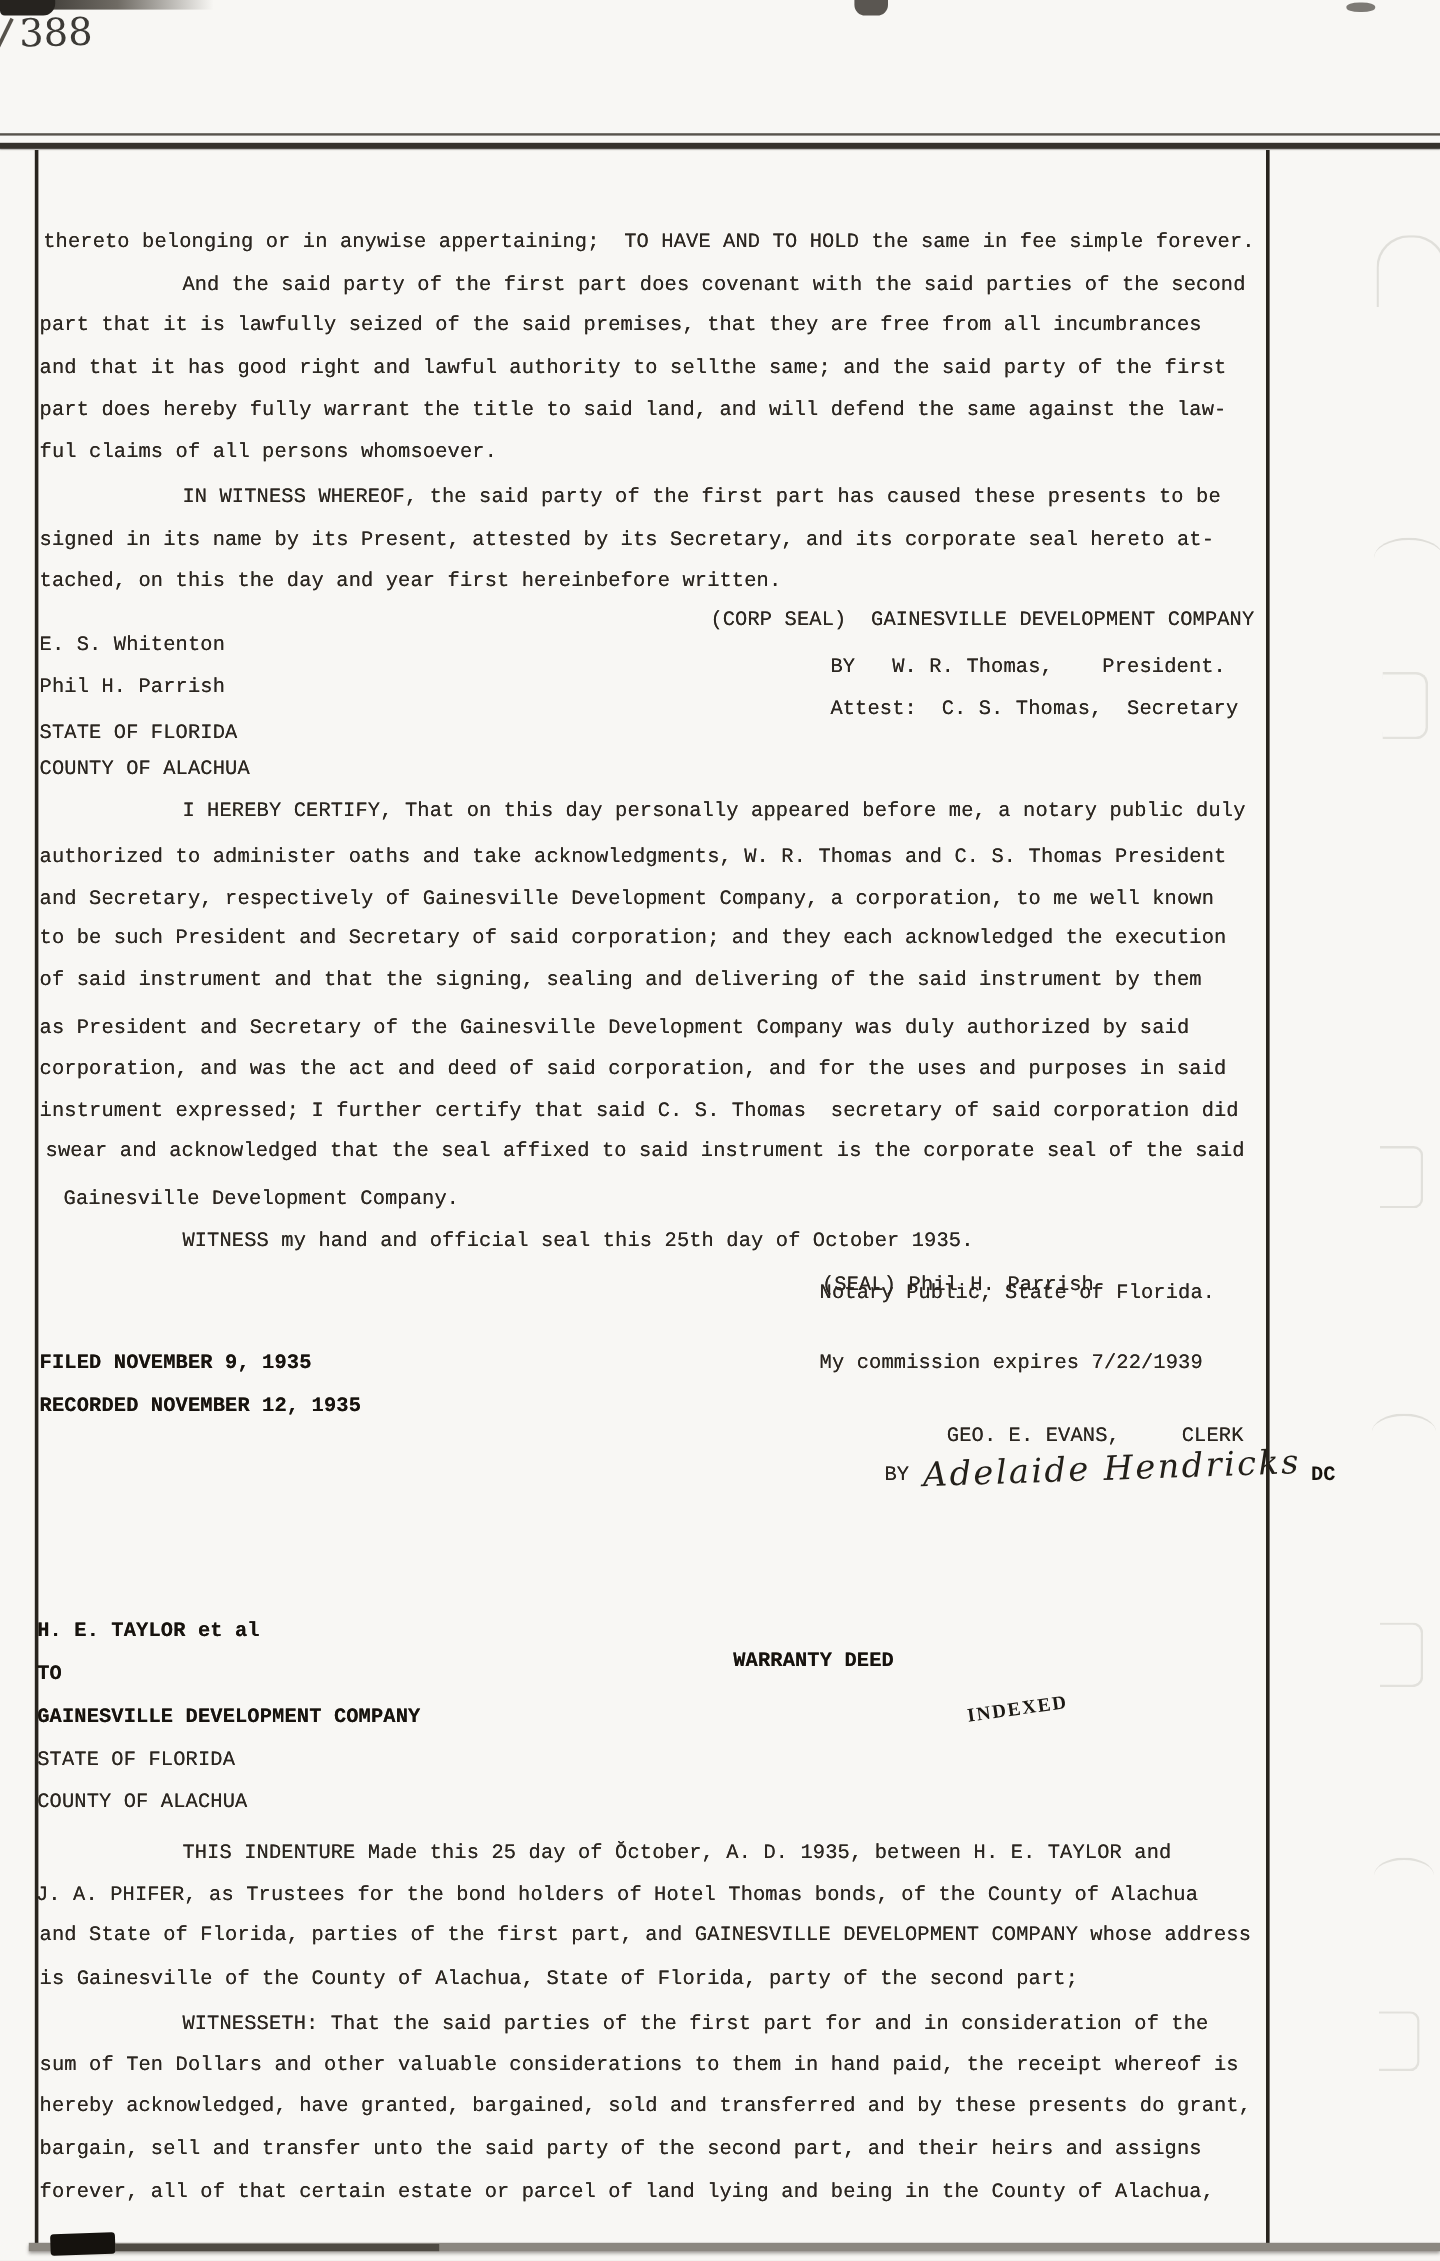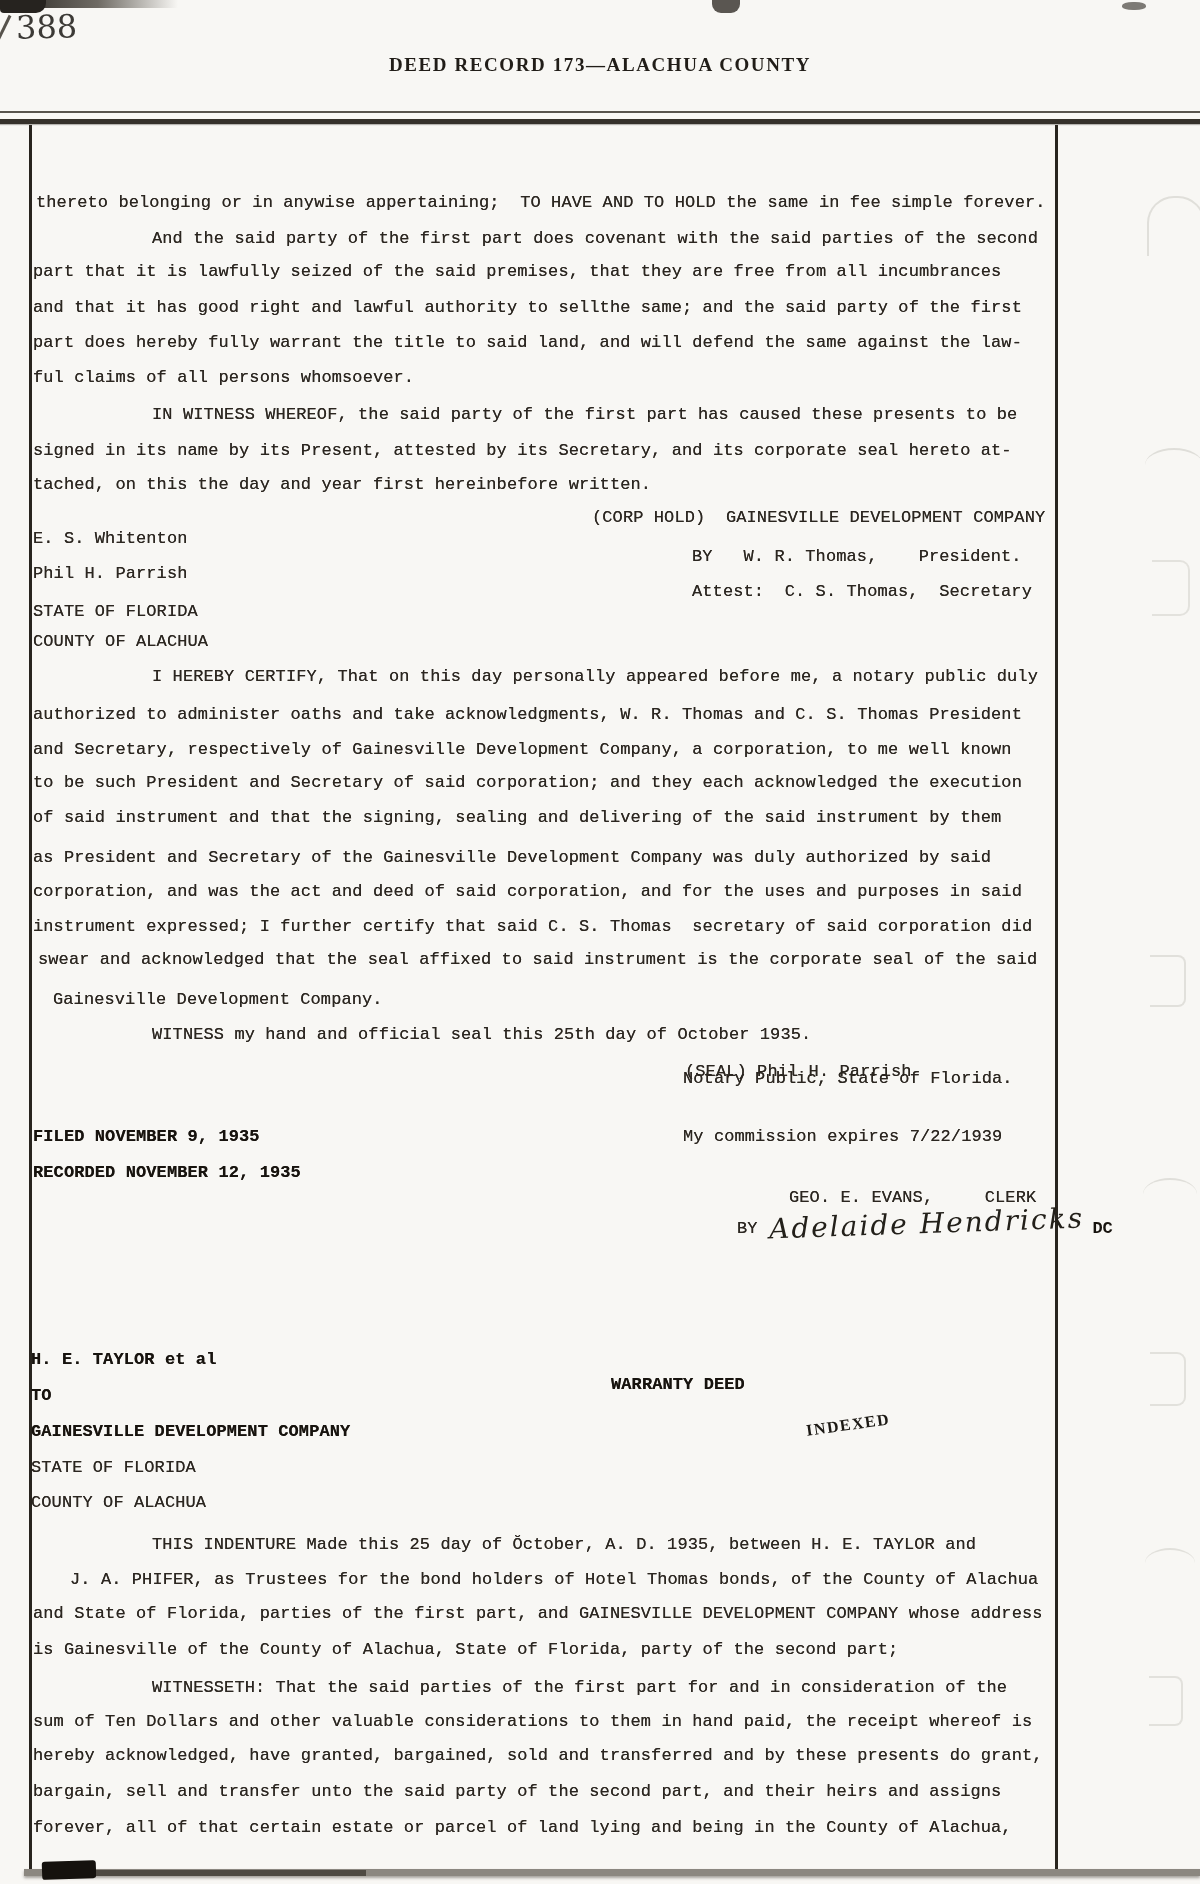--- a/index.html
+++ b/index.html
@@ -72,38 +72,37 @@
 
 <div class="page">
 
   <div class="art smudge-topleft"></div>
   <div class="art blob-topleft"></div>
   <div class="art slash-topleft"></div>
   <div class="art mark-topcenter"></div>
   <div class="art mark-topright"></div>
 
   <div class="pageno">388</div>
-  <div class="header">DEED RECORD 173—ALACHUA COUNTY</div>
 
   <div class="hrule-thin"></div>
   <div class="hrule-thick"></div>
   <div class="vrule left"></div>
   <div class="vrule right"></div>
 
   <div id="lines">
       <div class="line" style="left: 36px; top: 192px;">thereto belonging or in anywise appertaining;  TO HAVE AND TO HOLD the same in fee simple forever.</div>
       <div class="line" style="left: 152px; top: 228px;">And the said party of the first part does covenant with the said parties of the second</div>
       <div class="line" style="left: 33px; top: 261px;">part that it is lawfully seized of the said premises, that they are free from all incumbrances</div>
       <div class="line" style="left: 33px; top: 297px;">and that it has good right and lawful authority to sellthe same; and the said party of the first</div>
       <div class="line" style="left: 33px; top: 332px;">part does hereby fully warrant the title to said land, and will defend the same against the law-</div>
       <div class="line" style="left: 33px; top: 367px;">ful claims of all persons whomsoever.</div>
       <div class="line" style="left: 152px; top: 404px; text-align: right;">IN WITNESS WHEREOF, the said party of the first part has caused these presents to be</div>
       <div class="line" style="left: 33px; top: 440px;">signed in its name by its Present, attested by its Secretary, and its corporate seal hereto at-</div>
       <div class="line" style="left: 33px; top: 474px;">tached, on this the day and year first hereinbefore written.</div>
-      <div class="line" style="left: 592px; top: 507px;">(CORP HOLD)  GAINESVILLE DEVELOPMENT COMPANY</div>
+      <div class="line" style="left: 592px; top: 507px;">(CORP SEAL)  GAINESVILLE DEVELOPMENT COMPANY</div>
       <div class="line" style="left: 33px; top: 528px;">E. S. Whitenton</div>
       <div class="line" style="left: 692px; top: 546px;">BY   W. R. Thomas,    President.</div>
       <div class="line" style="left: 33px; top: 563px;">Phil H. Parrish</div>
       <div class="line" style="left: 692px; top: 581px;">Attest:  C. S. Thomas,  Secretary</div>
       <div class="line" style="left: 33px; top: 601px;">STATE OF FLORIDA</div>
       <div class="line" style="left: 33px; top: 631px;">COUNTY OF ALACHUA</div>
       <div class="line" style="left: 152px; top: 666px;">I HEREBY CERTIFY, That on this day personally appeared before me, a notary public duly</div>
       <div class="line" style="left: 33px; top: 704px;">authorized to administer oaths and take acknowledgments, W. R. Thomas and C. S. Thomas President</div>
       <div class="line" style="left: 33px; top: 739px;">and Secretary, respectively of Gainesville Development Company, a corporation, to me well known</div>
       <div class="line" style="left: 33px; top: 772px;">to be such President and Secretary of said corporation; and they each acknowledged the execution</div>
@@ -120,21 +119,21 @@
       <div class="line" style="left: 683px; top: 1126px;">My commission expires 7/22/1939</div>
       <div class="line b" style="left: 33px; top: 1162px;">RECORDED NOVEMBER 12, 1935</div>
       <div class="line" style="left: 789px; top: 1187px;">GEO. E. EVANS,     CLERK</div>
       <div class="line b" style="left: 31px; top: 1349px;">H. E. TAYLOR et al</div>
       <div class="line b" style="left: 611px; top: 1374px;">WARRANTY DEED</div>
       <div class="line b" style="left: 31px; top: 1385px;">TO</div>
       <div class="line b" style="left: 31px; top: 1421px;">GAINESVILLE DEVELOPMENT COMPANY</div>
       <div class="line" style="left: 31px; top: 1457px;">STATE OF FLORIDA</div>
       <div class="line" style="left: 31px; top: 1492px;">COUNTY OF ALACHUA</div>
       <div class="line" style="left: 152px; top: 1534px;">THIS INDENTURE Made this 25 day of Ŏctober, A. D. 1935, between H. E. TAYLOR and</div>
-      <div class="line" style="left: 30px; top: 1569px; padding-left: 40px;">J. A. PHIFER, as Trustees for the bond holders of Hotel Thomas bonds, of the County of Alachua</div>
+      <div class="line" style="left: 30px; top: 1569px;">J. A. PHIFER, as Trustees for the bond holders of Hotel Thomas bonds, of the County of Alachua</div>
       <div class="line" style="left: 33px; top: 1603px;">and State of Florida, parties of the first part, and GAINESVILLE DEVELOPMENT COMPANY whose address</div>
       <div class="line" style="left: 33px; top: 1639px;">is Gainesville of the County of Alachua, State of Florida, party of the second part;</div>
       <div class="line" style="left: 152px; top: 1677px;">WITNESSETH: That the said parties of the first part for and in consideration of the</div>
       <div class="line" style="left: 33px; top: 1711px;">sum of Ten Dollars and other valuable considerations to them in hand paid, the receipt whereof is</div>
       <div class="line" style="left: 33px; top: 1745px;">hereby acknowledged, have granted, bargained, sold and transferred and by these presents do grant,</div>
       <div class="line" style="left: 33px; top: 1781px;">bargain, sell and transfer unto the said party of the second part, and their heirs and assigns</div>
       <div class="line" style="left: 33px; top: 1817px;">forever, all of that certain estate or parcel of land lying and being in the County of Alachua,</div>
     </div>
 
   <div class="sigline">

